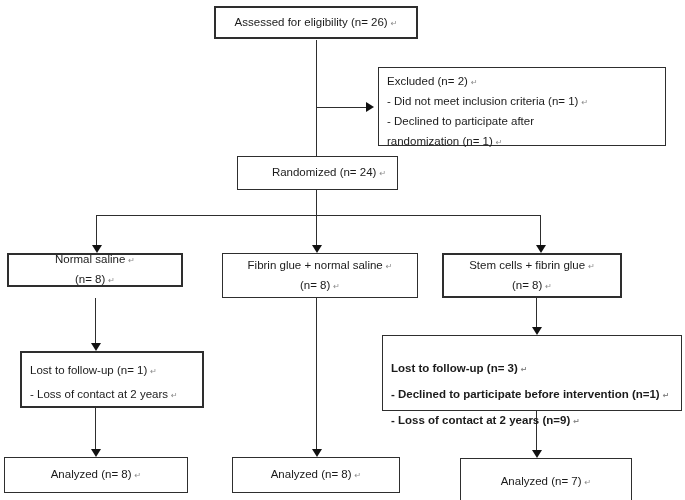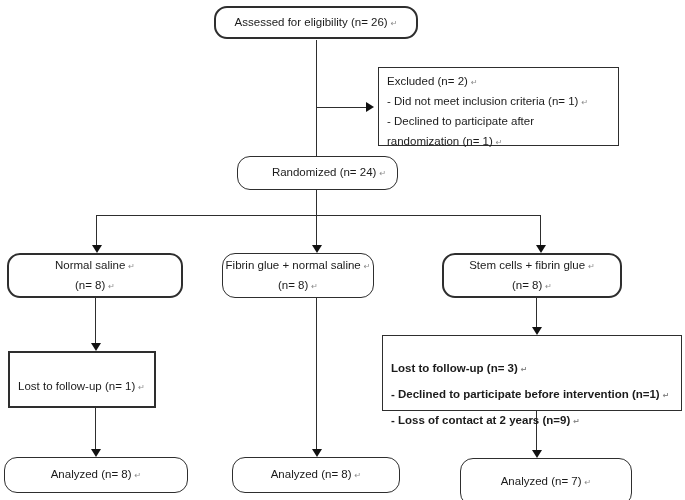--- a/index.html
+++ b/index.html
@@ -20,21 +20,20 @@
     box-sizing: border-box;
   }
   .b2 { border-width: 2px; }
   .center {
     display: flex;
     flex-direction: column;
     justify-content: center;
     align-items: center;
     text-align: center;
     line-height: 18px;
-    border-radius: 13px;
   }
   .leftal { text-align: left; }
   .bl { white-space: nowrap; }
   .eol {
     font-size: 8px;
     color: #8a8a8a;
     margin-left: 3px;
   }
   .vline, .hline { position: absolute; background: #2e2e2e; }
   .vline { width: 1px; }
@@ -87,48 +86,49 @@
   <div class="vline" style="left:536px;top:298px;height:30px;"></div>
   <div class="arr-down" style="left:532px;top:327px;"></div>
 
   <div class="vline" style="left:536px;top:410px;height:41px;"></div>
   <div class="arr-down" style="left:532px;top:450px;"></div>
 
   <div class="box b2 center" style="left:214px;top:6px;width:204px;height:33px;">
     <div class="bl"><span>Assessed for eligibility (n= 26)</span><span class="eol">↵</span></div>
   </div>
 
-  <div class="box leftal" style="left:378px;top:67px;width:241px;height:79px;padding:4px 8px 0 8px;line-height:18px;">
+  <div class="box leftal" style="left:378px;top:67px;width:288px;height:79px;padding:4px 8px 0 8px;line-height:18px;">
     <div class="bl"><span>Excluded (n= 2)</span><span class="eol">↵</span></div>
     <div class="bl"><span>-  Did not meet inclusion criteria (n= 1)</span><span class="eol">↵</span></div>
     <div class="bl"><span>-  Declined to participate after</span><span class="eol"></span></div>
     <div class="bl"><span>randomization (n= 1)</span><span class="eol">↵</span></div>
   </div>
 
   <div class="box center" style="left:237px;top:156px;width:161px;height:34px;padding-left:23px;">
     <div class="bl"><span>Randomized (n= 24)</span><span class="eol">↵</span></div>
   </div>
 
-  <div class="box b2 center" style="left:7px;top:253px;width:176px;height:45px;">
+  <div class="box b2 center" style="left:7px;top:253px;width:176px;height:34px;">
     <div class="bl"><span>Normal saline</span><span class="eol">↵</span></div>
     <div class="bl"><span>(n= 8)</span><span class="eol">↵</span></div>
   </div>
 
-  <div class="box center" style="left:222px;top:253px;width:152px;height:45px;text-align:right;">
+  <div class="box center" style="left:222px;top:253px;width:196px;height:45px;text-align:right;">
     <div class="bl"><span>Fibrin glue + normal saline</span><span class="eol">↵</span></div>
     <div class="bl"><span>(n= 8)</span><span class="eol">↵</span></div>
   </div>
 
   <div class="box b2 center" style="left:442px;top:253px;width:180px;height:45px;">
     <div class="bl"><span>Stem cells + fibrin glue</span><span class="eol">↵</span></div>
     <div class="bl"><span>(n= 8)</span><span class="eol">↵</span></div>
   </div>
 
-  <div class="box b2 leftal" style="left:8px;top:351px;width:148px;height:57px;padding:22px 4px 0 8px;line-height:23px;">
+  <div class="box b2 leftal" style="left:20px;top:351px;width:184px;height:57px;padding:6px 4px 0 8px;line-height:23px;">
     <div class="bl"><span>Lost to follow-up (n= 1)</span><span class="eol">↵</span></div>
+    <div class="bl"><span>-  Loss of contact at 2 years</span><span class="eol">↵</span></div>
   </div>
 
   <div class="box leftal" style="left:382px;top:335px;width:300px;height:76px;padding:20px 4px 0 8px;line-height:24px;font-weight:bold;">
     <div class="bl"><span>Lost to follow-up (n= 3)</span><span class="eol">↵</span></div>
     <div class="bl"><span>-  Declined to participate before intervention (n=1)</span><span class="eol">↵</span></div>
     <div class="bl"><span>-  Loss of contact at 2 years (n=9)</span><span class="eol">↵</span></div>
   </div>
 
   <div class="box center" style="left:4px;top:457px;width:184px;height:36px;">
     <div class="bl"><span>Analyzed (n= 8)</span><span class="eol">↵</span></div>

